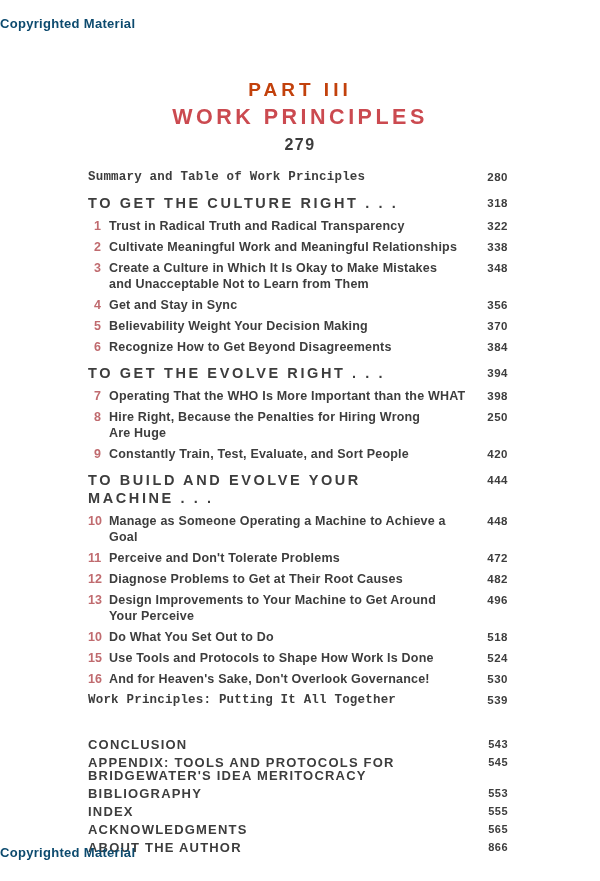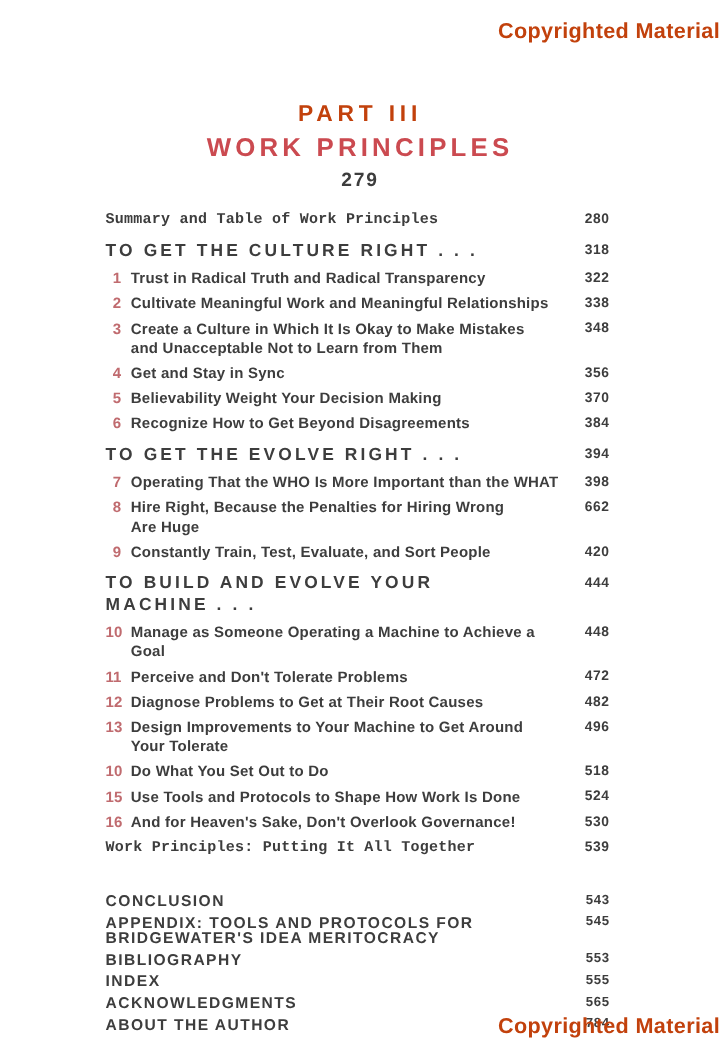--- a/index.html
+++ b/index.html
@@ -6,22 +6,22 @@
   html, body { background:#ffffff; }
   body {
     width:600px; height:881px; overflow:hidden;
     font-family:"Liberation Sans", sans-serif;
     color:#3d3d3d;
     -webkit-font-smoothing:antialiased;
   }
   .page { position:relative; width:600px; height:881px; background:#ffffff; }
 
   .copyright {
-    text-align:right; color:#c2410c;
-    font-size:18px; font-weight:bold; letter-spacing:0.3px;
+    text-align:left; color:#0c4a6e;
+    font-size:13px; font-weight:bold; letter-spacing:0.3px;
   }
   .copyright.top { padding-top:16px; }
   .copyright.bottom { position:absolute; left:0; right:0; top:845px; }
 
   .part-header { text-align:center; margin-top:48px; }
   .part-label {
     font-size:19px; font-weight:bold; letter-spacing:4px;
     color:#c2410c; line-height:22px;
   }
   .part-title {
@@ -130,21 +130,21 @@
       <span class="pg">394</span>
     </div>
     <div class="row item-row">
       <span class="num">7</span>
       <span class="itext"><span class="l1">Operating That the WHO Is More Important than the WHAT</span><span class="l2"></span></span>
       <span class="pg">398</span>
     </div>
     <div class="row item-row">
       <span class="num">8</span>
       <span class="itext"><span class="l1">Hire Right, Because the Penalties for Hiring Wrong</span><span class="l2">Are Huge</span></span>
-      <span class="pg">662</span>
+      <span class="pg">250</span>
     </div>
     <div class="row item-row">
       <span class="num">9</span>
       <span class="itext"><span class="l1">Constantly Train, Test, Evaluate, and Sort People</span><span class="l2"></span></span>
       <span class="pg">420</span>
     </div>
 
     <div class="row section-head">
       <span class="section-title">TO BUILD AND EVOLVE YOUR MACHINE . . .</span>
       <span class="pg">444</span>
@@ -159,21 +159,21 @@
       <span class="itext"><span class="l1">Perceive and Don't Tolerate Problems</span><span class="l2"></span></span>
       <span class="pg">472</span>
     </div>
     <div class="row item-row">
       <span class="num">12</span>
       <span class="itext"><span class="l1">Diagnose Problems to Get at Their Root Causes</span><span class="l2"></span></span>
       <span class="pg">482</span>
     </div>
     <div class="row item-row">
       <span class="num">13</span>
-      <span class="itext"><span class="l1">Design Improvements to Your Machine to Get Around</span><span class="l2">Your Tolerate</span></span>
+      <span class="itext"><span class="l1">Design Improvements to Your Machine to Get Around</span><span class="l2">Your Perceive</span></span>
       <span class="pg">496</span>
     </div>
     <div class="row item-row">
       <span class="num">10</span>
       <span class="itext"><span class="l1">Do What You Set Out to Do</span><span class="l2"></span></span>
       <span class="pg">518</span>
     </div>
     <div class="row item-row">
       <span class="num">15</span>
       <span class="itext"><span class="l1">Use Tools and Protocols to Shape How Work Is Done</span><span class="l2"></span></span>
@@ -208,19 +208,19 @@
     <div class="bm-row">
       <span class="bm-label">INDEX</span>
       <span class="pg">555</span>
     </div>
     <div class="bm-row">
       <span class="bm-label">ACKNOWLEDGMENTS</span>
       <span class="pg">565</span>
     </div>
     <div class="bm-row">
       <span class="bm-label">ABOUT THE AUTHOR</span>
-      <span class="pg">784</span>
+      <span class="pg">866</span>
     </div>
   </div>
 
   <div class="copyright bottom">Copyrighted Material</div>
 
 </div>
 
 </body></html>

